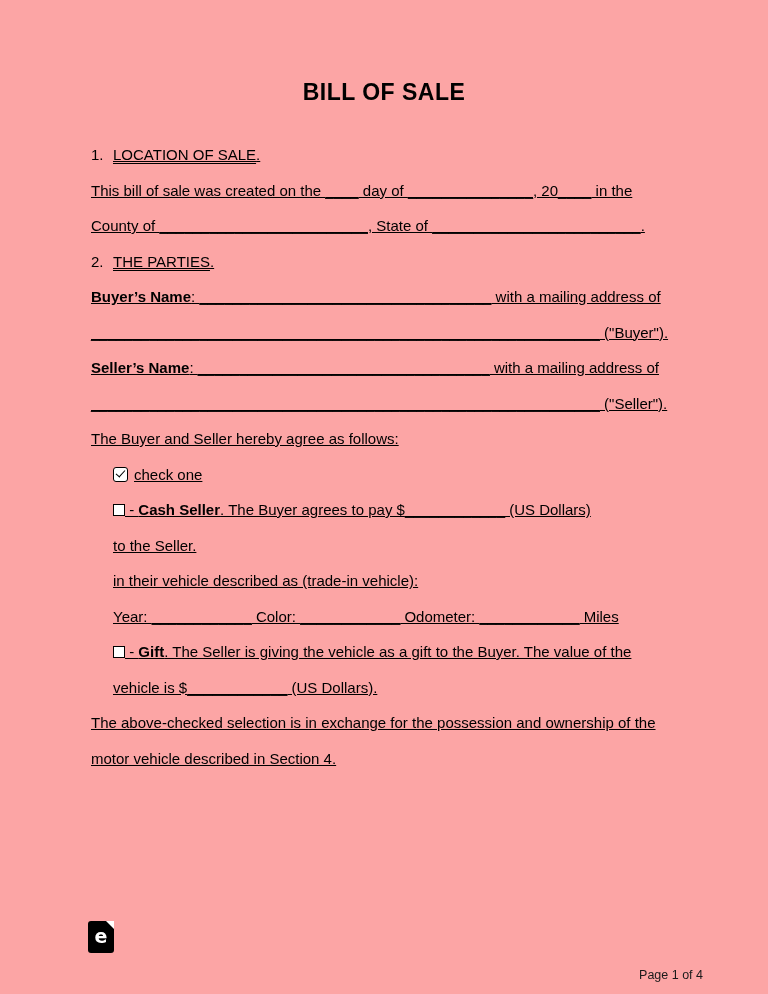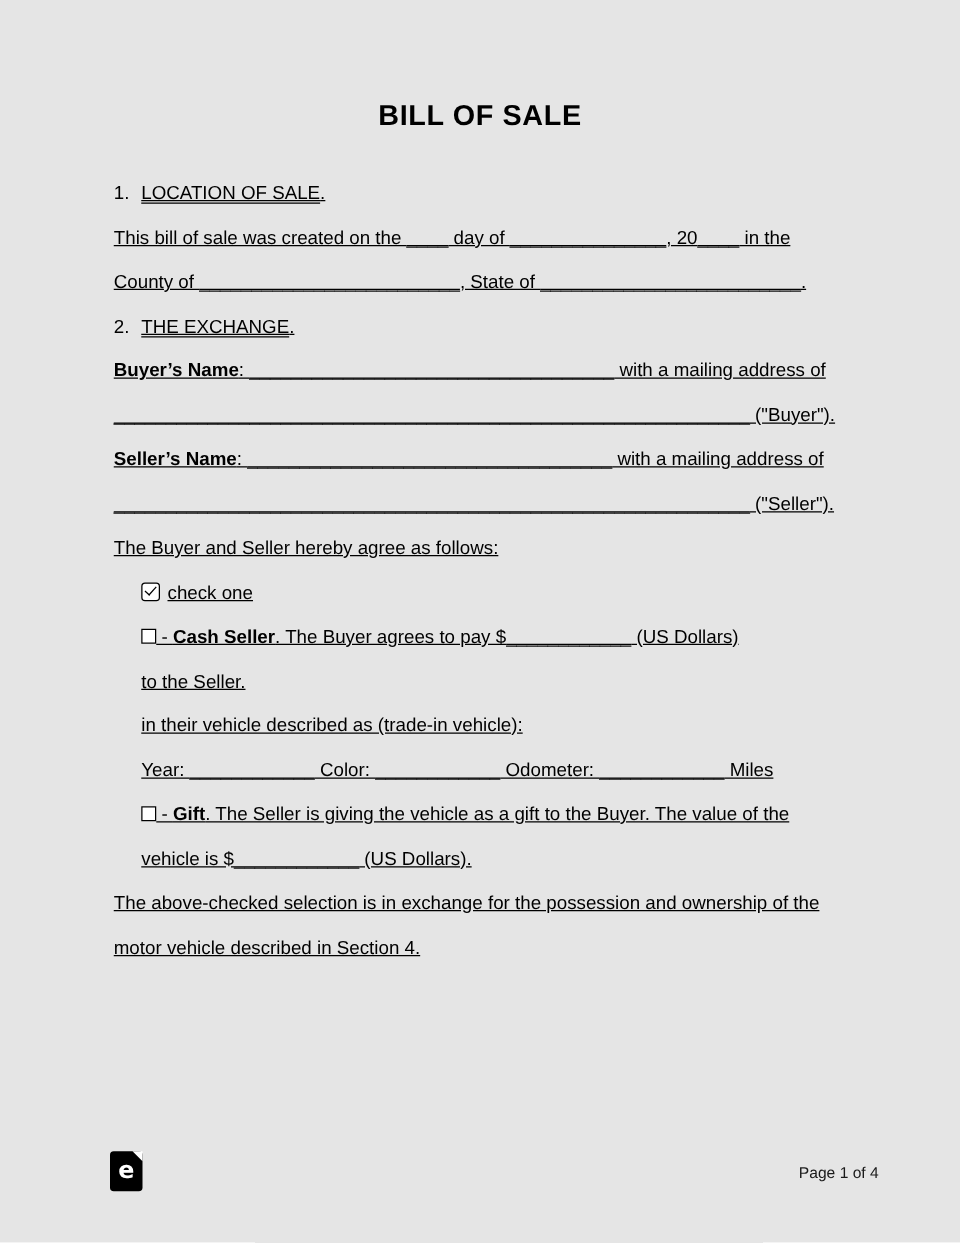--- a/index.html
+++ b/index.html
@@ -1,20 +1,20 @@
 <!DOCTYPE html>
 <html><head>
 <meta charset="utf-8">
 <style>
   html, body { margin: 0; padding: 0; background: #ffffff; }
   .page {
     position: relative;
     width: 768px;
     height: 994px;
-    background: #e5e5e5;
+    background: #fca5a5;
     color: #000000;
     font-family: "Liberation Sans", "DejaVu Sans", sans-serif;
     overflow: hidden;
   }
   .doc-title {
     position: absolute;
     top: 79px;
     left: 0;
     width: 100%;
     text-align: center;
@@ -95,41 +95,41 @@
     width: 100%;
     text-align: center;
     color: #fff;
     font-weight: bold;
     font-size: 19px;
     font-family: "DejaVu Sans", sans-serif;
   }
   .page-label {
     position: absolute;
     right: 65px;
-    top: 931px;
+    top: 968px;
     font-size: 12.5px;
     color: #1a1a1a;
   }
 </style>
 </head>
 <body>
 
 <div class="page">
 
   <div class="doc-title">BILL OF SALE</div>
 
   <div class="content">
 
     <div class="line"><span class="sec-num">1.</span><span class="sec-heading">LOCATION OF SALE</span><span>.</span></div>
 
     <div class="line"><span>This bill of sale was created on the </span><span class="blank">____</span><span> day of </span><span class="blank">_______________</span><span>, 20</span><span class="blank">____</span><span> in the</span></div>
 
     <div class="line"><span>County of </span><span class="blank">_________________________</span><span>, State of </span><span class="blank">_________________________</span><span>.</span></div>
 
-    <div class="line"><span class="sec-num">2.</span><span class="sec-heading">THE EXCHANGE</span><span>.</span></div>
+    <div class="line"><span class="sec-num">2.</span><span class="sec-heading">THE PARTIES</span><span>.</span></div>
 
     <div class="line"><span class="bold">Buyer’s Name</span><span>: </span><span class="blank">___________________________________</span><span> with a mailing address of</span></div>
 
     <div class="line"><span class="blank">_____________________________________________________________</span><span> ("Buyer").</span></div>
 
     <div class="line"><span class="bold">Seller’s Name</span><span>: </span><span class="blank">___________________________________</span><span> with a mailing address of</span></div>
 
     <div class="line"><span class="blank">_____________________________________________________________</span><span> ("Seller").</span></div>
 
     <div class="line">The Buyer and Seller hereby agree as follows:</div>

